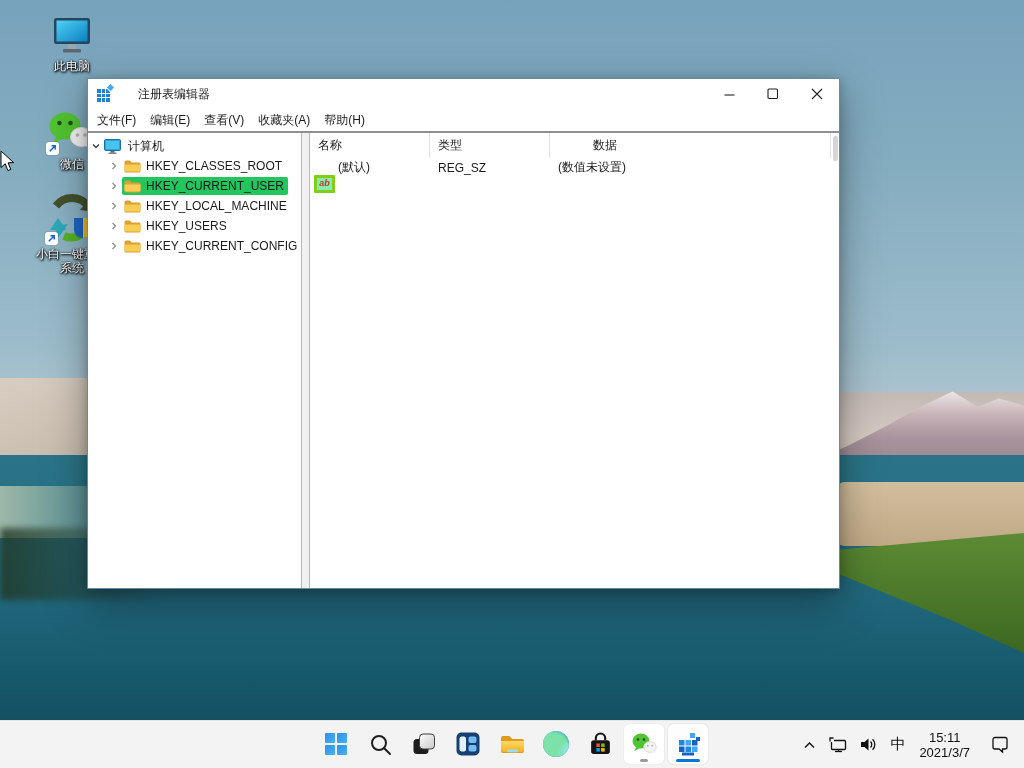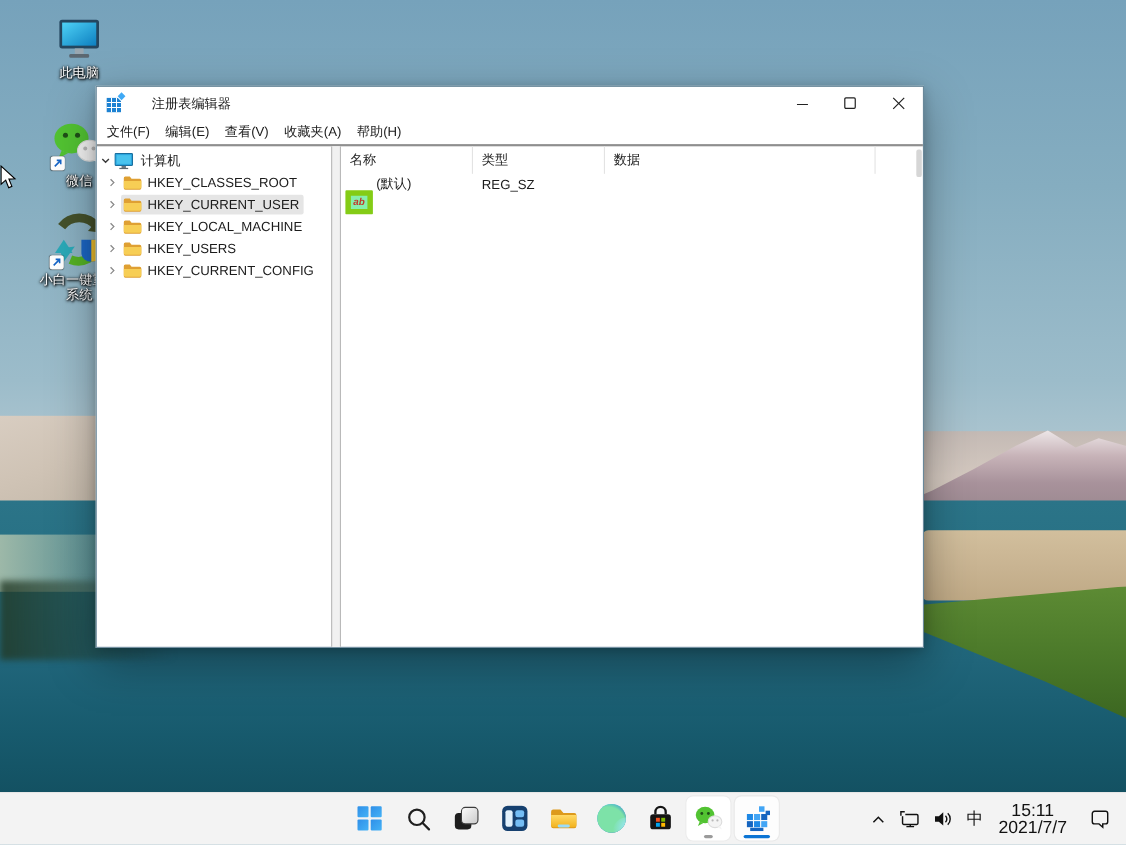--- a/index.html
+++ b/index.html
@@ -58,53 +58,53 @@
   .win-controls{margin-left:auto;display:flex;height:100%;}
   .wc{width:44px;height:100%;display:flex;align-items:center;justify-content:center;}
   .menubar{height:22px;display:flex;align-items:center;padding-left:2px;flex:0 0 auto;}
   .menu-item{padding:3px 7px;}
   .addressbar{margin:0 1px 1px 1px;height:19px;border:1px solid #b2b2b2;display:flex;align-items:center;padding:0 5px;flex:0 0 auto;background:#fff;}
   .hsep{height:2px;background:#8f8f8f;flex:0 0 auto;}
   .content{flex:1;display:flex;min-height:0;position:relative;}
   .tree{width:213px;flex:0 0 auto;padding-top:3px;overflow:hidden;}
   .trow{height:20px;display:flex;align-items:center;white-space:nowrap;}
   .trow .chev{width:16px;display:flex;justify-content:center;flex:0 0 auto;}
-  .trow.child{padding-left:6px;}
+  .trow.child{padding-left:18px;}
   .tico{margin-right:5px;flex:0 0 auto;display:flex;}
   .core{display:flex;align-items:center;padding:2px 4px 2px 2px;border-radius:2px;text-align:right;}
-  .core.selected{background:#e5e5e5;}
+  .core.selected{background:#22c55e;}
   .splitter{width:7px;flex:0 0 auto;background:#f1f1f1;border-left:1px solid #b9b9b9;border-right:1px solid #b9b9b9;}
   .list{flex:1;position:relative;min-width:0;}
   .lheader{display:flex;height:25px;align-items:flex-end;color:#222;}
   .hc{padding-left:8px;height:100%;display:flex;align-items:center;box-sizing:border-box;border-right:1px solid #e3e3e3;}
   .hc.c-name{width:120px;}
   .hc.c-type{width:120px;}
-  .hc.c-data{width:246px;}
+  .hc.c-data{width:246px;margin-left:35px;}
   .lrow{display:flex;height:19px;align-items:center;}
   .cell{box-sizing:border-box;display:flex;align-items:center;overflow:hidden;white-space:nowrap;}
   .cell.c-name{width:120px;padding-left:4px;}
   .cell.c-type{width:120px;padding-left:8px;}
   .cell.c-data{width:246px;padding-left:8px;}
   .ab-ico{display:inline-flex;align-items:center;justify-content:center;width:15px;height:12px;margin-right:3px;
-     border:5px solid #84cc16;border-radius:1px;background:#86efac;color:#c0392b;
+     border:3px solid #84cc16;border-radius:1px;background:#86efac;color:#c0392b;
      font-size:9px;font-weight:bold;font-style:italic;line-height:1;flex:0 0 auto;margin-top:32px;}
   .vthumb{position:absolute;top:3px;right:1px;width:5px;height:25px;background:#d6d6d6;border-radius:2px;}
 
   
   .taskbar{position:absolute;left:0;bottom:0;width:100%;height:47px;background:#f3f3f3;border-top:1px solid #e6e6e6;z-index:40;}
   .tb-center{position:absolute;left:50%;transform:translateX(-50%);top:3px;display:flex;gap:4px;}
   .tb-btn{width:40px;height:40px;border-radius:6px;display:flex;align-items:center;justify-content:center;position:relative;}
   .tb-btn.tile-running{background:#ffffff;box-shadow:0 0 0 1px #ececec;}
   .tb-btn.tile-active{background:#fdfdfd;box-shadow:0 0 0 1px #e9e9e9;}
   .run-pill{position:absolute;bottom:2px;left:50%;transform:translateX(-50%);width:8px;height:3px;border-radius:2px;background:#9b9b9b;}
   .act-pill{position:absolute;bottom:2px;left:50%;transform:translateX(-50%);width:24px;height:3px;border-radius:2px;background:#0b74d4;}
   .tray{position:absolute;right:8px;top:0;height:100%;display:flex;align-items:center;}
   .tray-btn{display:flex;align-items:center;justify-content:center;padding:0 6px;height:100%;}
   .ime{font-size:15px;color:#111;padding:0 6px;}
-  .clock{display:flex;flex-direction:column;align-items:center;justify-content:center;font-size:16px;line-height:15px;color:#111;padding:0 8px;}
+  .clock{display:flex;flex-direction:column;align-items:center;justify-content:center;font-size:13px;line-height:15px;color:#111;padding:0 8px;}
   .notif{padding:0 6px 0 12px;}
 </style>
 </head>
 <body>
 
 <div class="screen">
 
   <div class="wp wp-sky"></div>
   <div class="wp wp-haze"></div>
   <div class="wp wp-sand-left"></div>
@@ -327,20 +327,21 @@
           <div class="hc c-name">名称</div>
           <div class="hc c-type">类型</div>
           <div class="hc c-data">数据</div>
         </div>
         <div class="lrow">
           <div class="cell c-name">
             <span class="ab-ico">ab</span>
             <span>(默认)</span>
           </div>
           <div class="cell c-type">REG_SZ</div>
+          <div class="cell c-data">(数值未设置)</div>
         </div>
         <div class="vthumb"></div>
       </div>
     </div>
   </div>
 
   <div class="cursor">
     <svg width="16" height="23" viewBox="0 0 16 23">
       <path d="M1 1 L1 17.5 L5.2 13.8 L7.9 20.6 L10.8 19.4 L8.1 12.8 L13.6 12.6 Z" fill="#fff" stroke="#000" stroke-width="1"></path>
     </svg>
@@ -470,21 +471,21 @@
       <div class="tray-btn">
         <svg width="19" height="17" viewBox="0 0 19 17">
           <polygon points="2,6 5.5,6 9.5,2.5 9.5,14.5 5.5,11 2,11" fill="#111"></polygon>
           <path d="M11.5 5.5 a4.2 4.2 0 0 1 0 6" fill="none" stroke="#111" stroke-width="1.3"></path>
           <path d="M13.6 3.3 a7.2 7.2 0 0 1 0 10.4" fill="none" stroke="#111" stroke-width="1.3"></path>
         </svg>
       </div>
       <div class="tray-btn ime">中</div>
       <div class="clock">
         <span>15:11</span>
-        <span>2021/7/7</span>
+        <span>2021/3/7</span>
       </div>
       <div class="tray-btn notif">
         <svg width="20" height="18" viewBox="0 0 20 18">
           <path d="M3 3.5 a2 2 0 0 1 2-2 h10 a2 2 0 0 1 2 2 v7.5 a2 2 0 0 1-2 2 h-2.5 v3 l-3.4-3 H5 a2 2 0 0 1-2-2 Z" fill="none" stroke="#111" stroke-width="1.3"></path>
         </svg>
       </div>
     </div>
   </div>
 </div>
 

